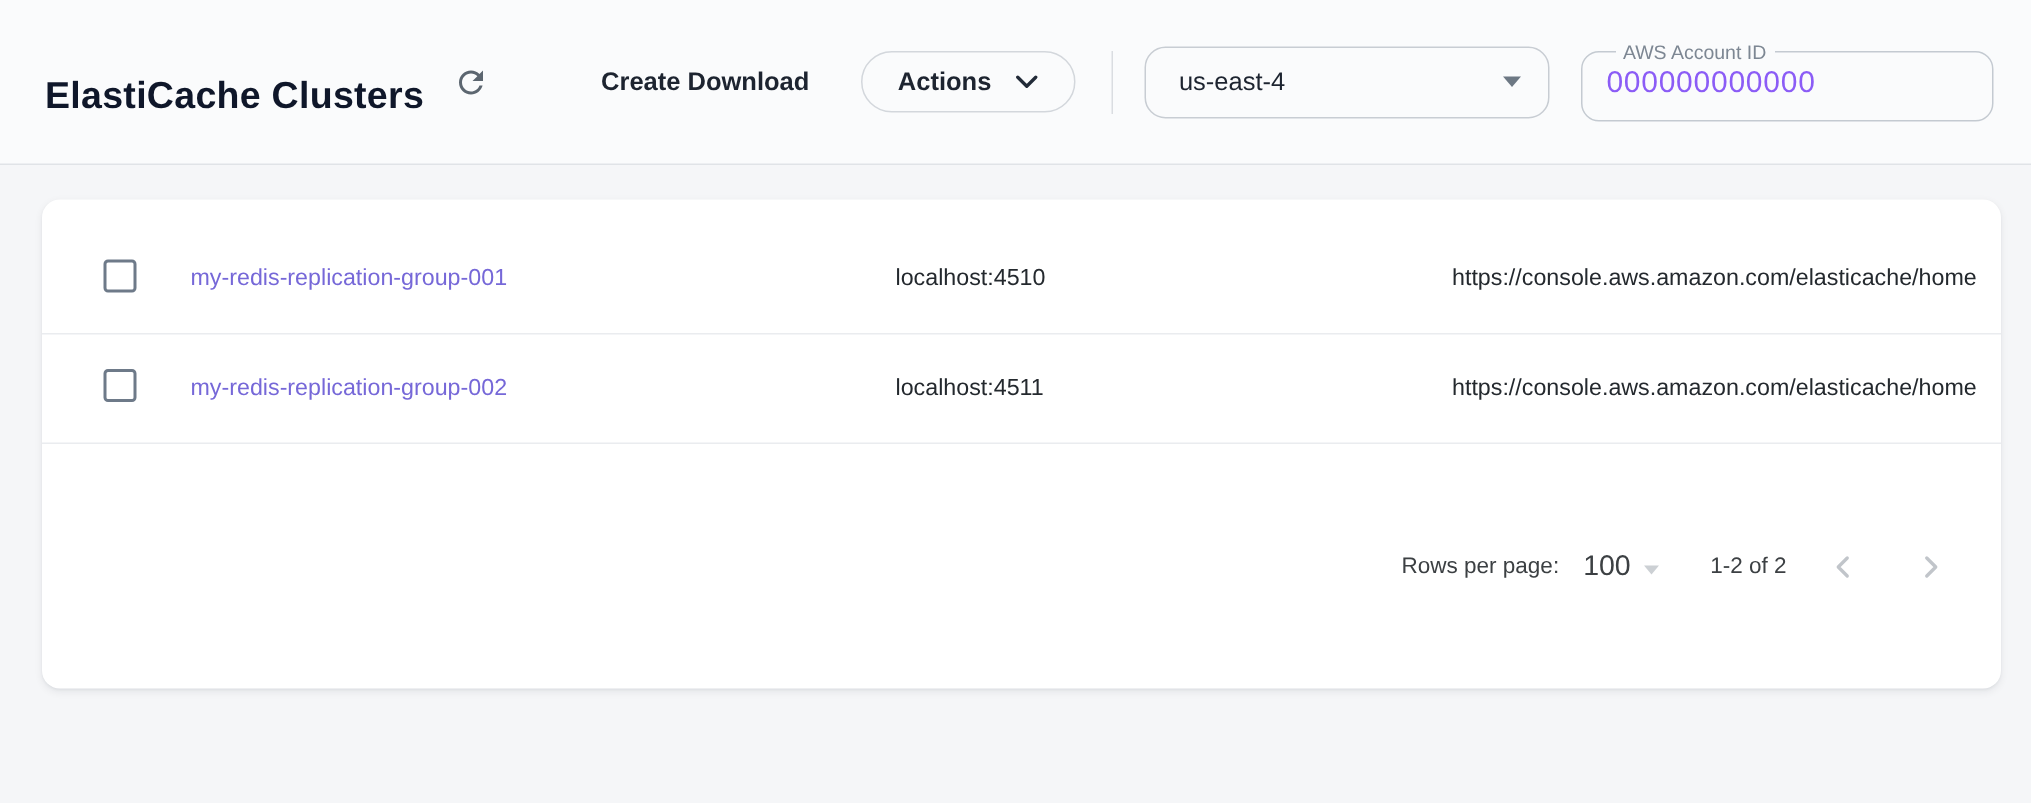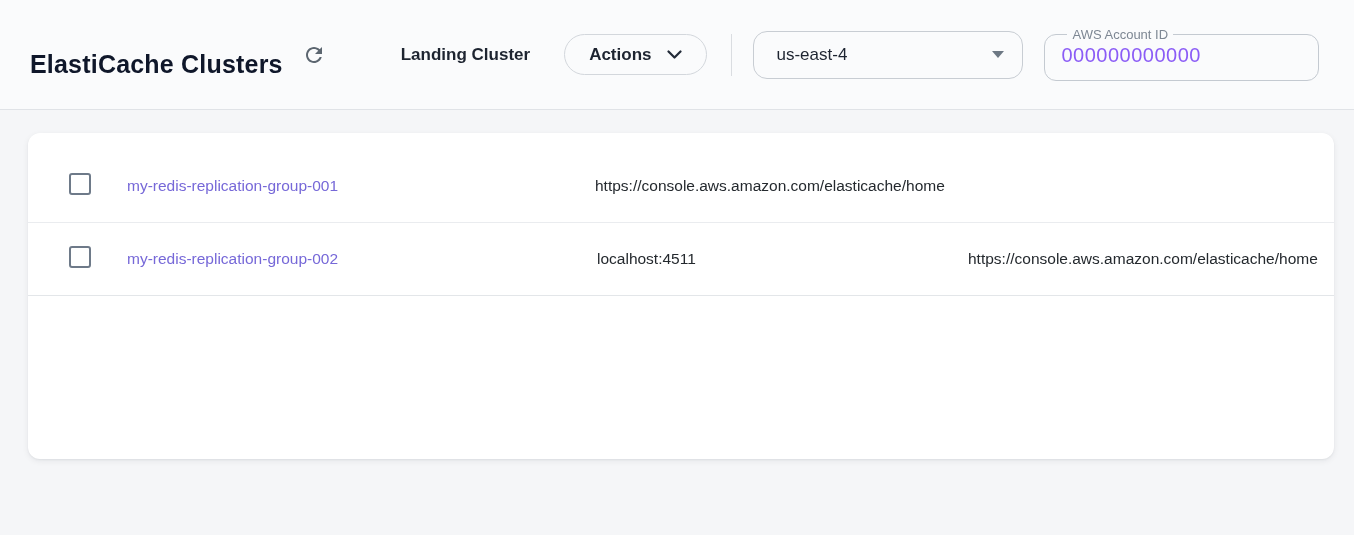--- a/index.html
+++ b/index.html
@@ -117,21 +117,21 @@
 
 <header class="topbar">
   <h1 class="page-title">ElastiCache Clusters</h1>
 
   <button class="icon-btn">
     <svg viewBox="0 0 24 24">
       <path d="M17.65 6.35C16.2 4.9 14.21 4 12 4c-4.42 0-7.99 3.58-7.99 8s3.57 8 7.99 8c3.73 0 6.84-2.55 7.73-6h-2.08c-.82 2.33-3.04 4-5.65 4-3.31 0-6-2.69-6-6s2.69-6 6-6c1.66 0 3.14.69 4.22 1.78L13 11h7V4l-2.35 2.35z"></path>
     </svg>
   </button>
 
-  <button class="text-btn">Landing Cluster</button>
+  <button class="text-btn">Create Download</button>
 
   <button class="actions-btn">
     <span>Actions</span>
     <svg class="chev-down" viewBox="0 0 15 9">
       <polyline points="1.5,1.5 7.5,7.5 13.5,1.5"></polyline>
     </svg>
   </button>
 
   <span class="vdivider"></span>
 
@@ -150,35 +150,56 @@
   <div class="card">
 
 
     <div class="grid-row grid-datarow">
       <div class="c1">
         <span class="checkbox"></span>
       </div>
       <div class="c2">
         <a class="cell cell-link">my-redis-replication-group-001</a>
       </div>
+      <div class="c3">
+        <span class="cell">localhost:4510</span>
+      </div>
       <div class="c4">
         <span class="cell">https://console.aws.amazon.com/elasticache/home</span>
       </div>
     </div>
 
     <div class="grid-row grid-datarow">
       <div class="c1">
         <span class="checkbox"></span>
       </div>
       <div class="c2">
         <a class="cell cell-link">my-redis-replication-group-002</a>
       </div>
       <div class="c3">
         <span class="cell">localhost:4511</span>
       </div>
       <div class="c4">
         <span class="cell">https://console.aws.amazon.com/elasticache/home</span>
       </div>
     </div>
 
+    <div class="footer">
+      <span class="rpp-label">Rows per page:</span>
+      <button class="rpp-select">
+        <span class="rpp-value">100</span>
+        <span class="rpp-caret"></span>
+      </button>
+      <span class="range-label">1-2 of 2</span>
+      <button class="page-btn">
+        <svg viewBox="0 0 20 20">
+          <polyline points="12.5,4 6.5,10 12.5,16"></polyline>
+        </svg>
+      </button>
+      <button class="page-btn">
+        <svg viewBox="0 0 20 20">
+          <polyline points="7.5,4 13.5,10 7.5,16"></polyline>
+        </svg>
+      </button>
+    </div>
 
   </div>
 </main>
 
 </body></html>

